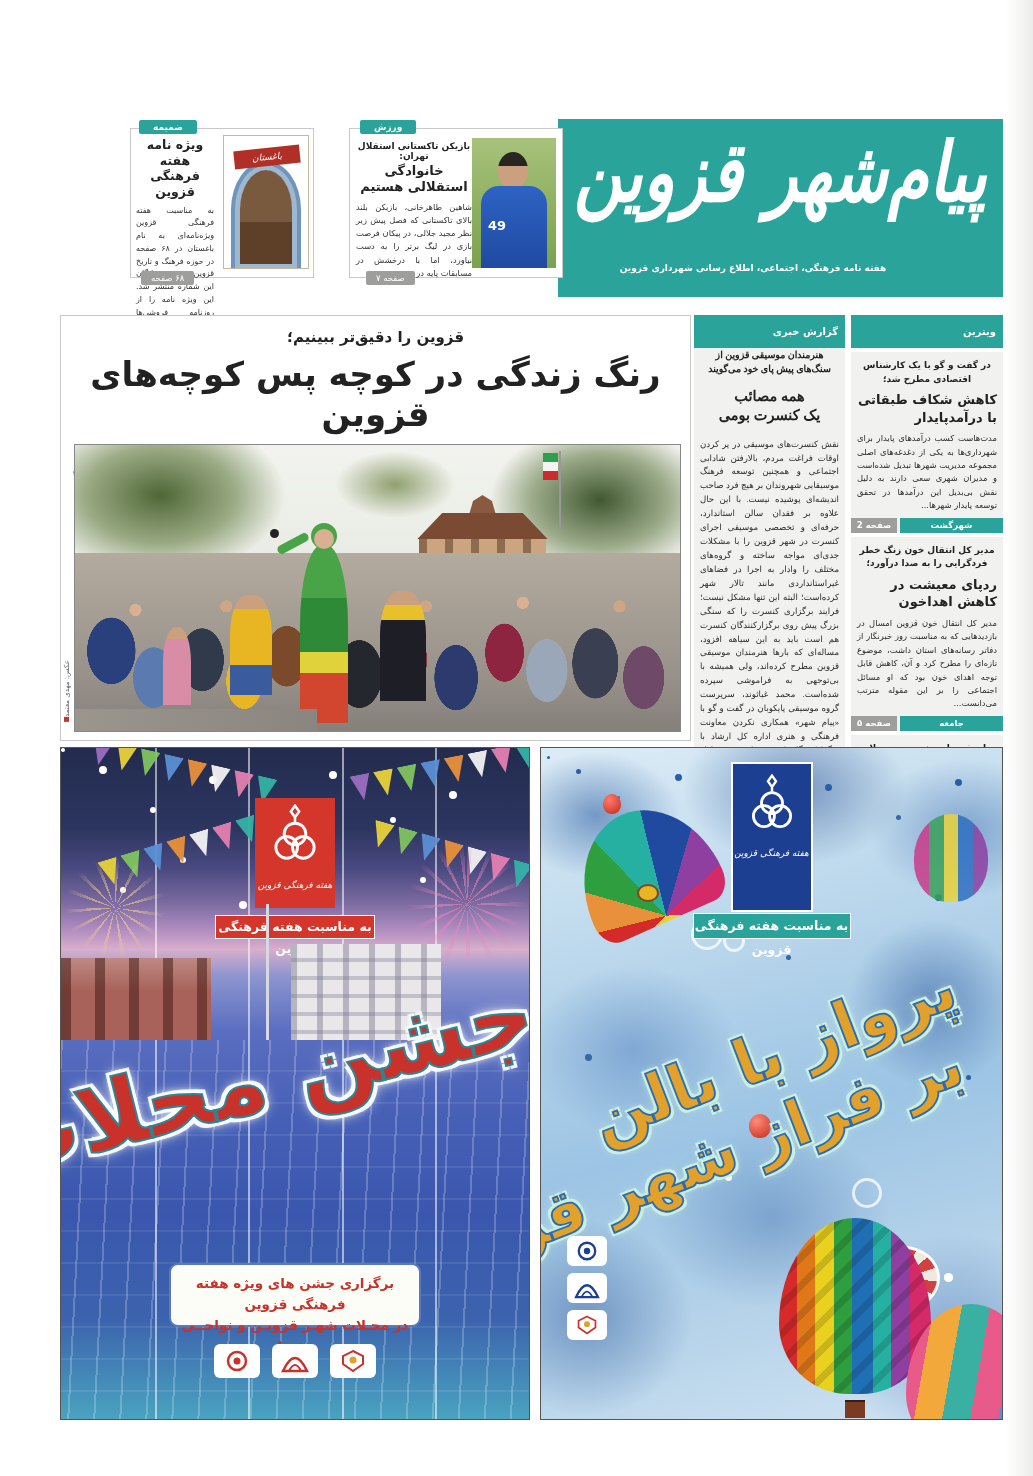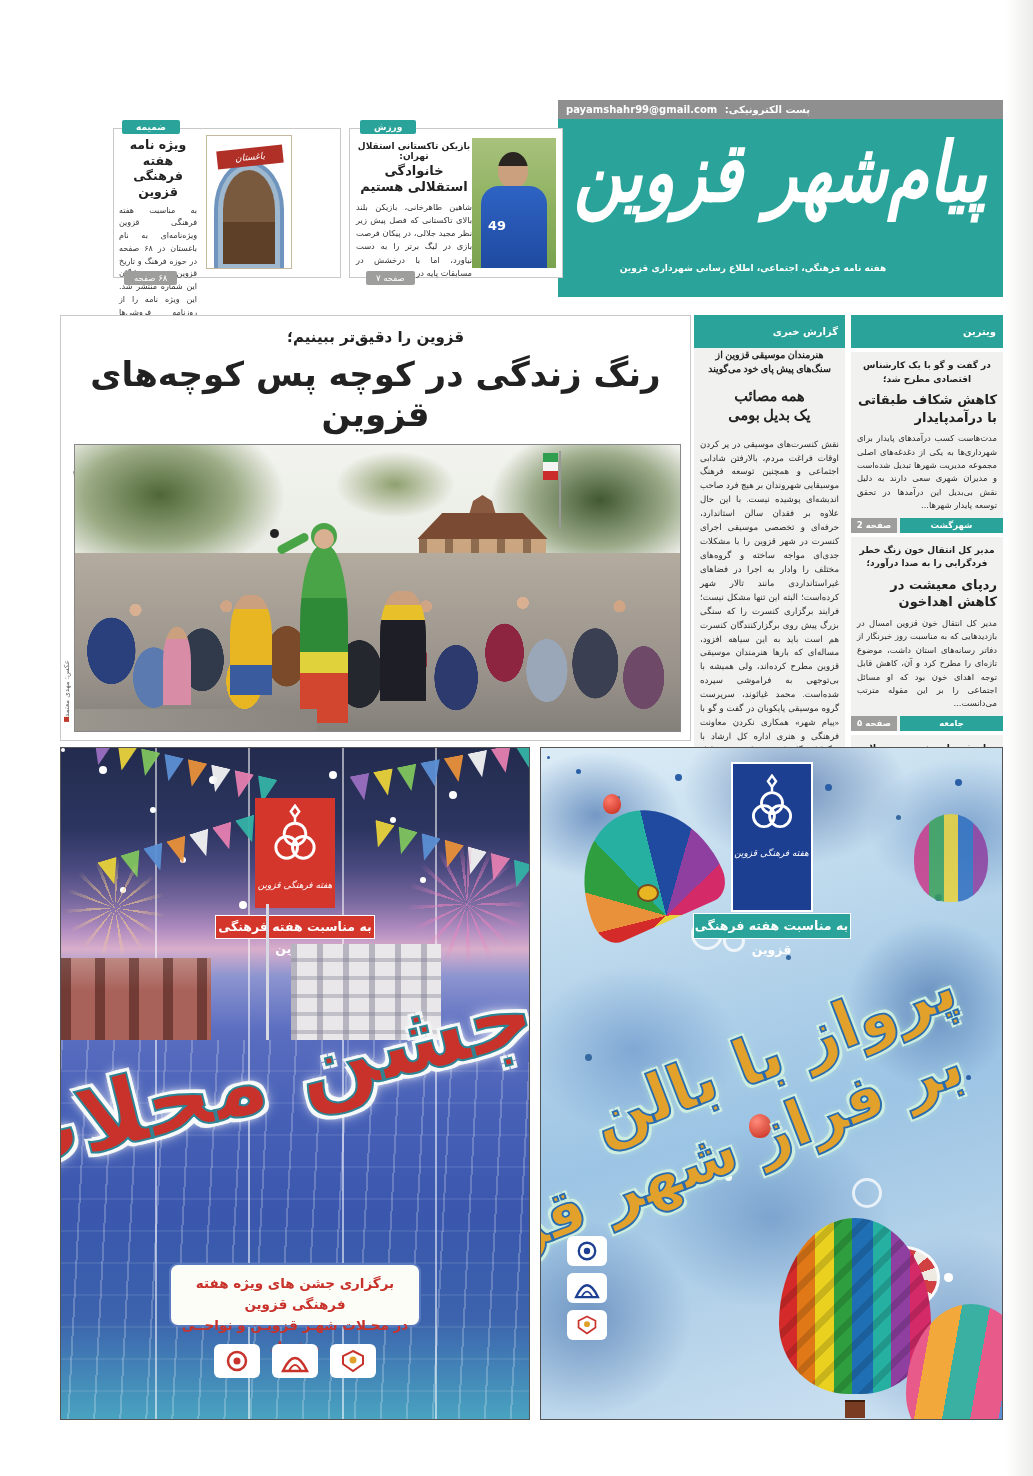--- a/index.html
+++ b/index.html
@@ -14,21 +14,21 @@
   .mh-teal{left:558px;top:119px;width:445px;height:178px;background:var(--teal);overflow:hidden;}
   .mh-logo{position:absolute;top:6px;left:0;width:100%;text-align:center;color:#fff;
      font-size:66px;font-weight:bold;font-style:italic;transform:scaleY(1.25);transform-origin:top;
      letter-spacing:-2px;white-space:nowrap;}
   .mh-tagline{position:absolute;bottom:24px;left:30px;width:330px;text-align:center;color:#fff;font-size:9px;font-weight:bold;}
   .mh-issue{position:absolute;bottom:8px;left:10px;width:390px;text-align:center;color:#fff;font-size:8.3px;}
 
   
   .pbox{background:#fff;border:1px solid #c9c9c9;}
   .pbox-sport{left:349px;top:128px;width:212px;height:148px;}
-  .pbox-supp{left:113px;top:128px;width:182px;height:148px;padding-left:44px;}
+  .pbox-supp{left:130px;top:128px;width:182px;height:148px;}
   .ptag{position:absolute;top:-9px;background:var(--teal);color:#fff;font-size:9px;font-weight:bold;
      padding:2px 14px;border-radius:2px;}
   .ptag-bottom{position:absolute;bottom:-8px;background:var(--gray-tag);color:#fff;font-size:8.5px;
      padding:2px 10px;border-radius:2px;}
   .p-kicker{font-size:9px;font-weight:bold;text-align:center;margin:4px 0 2px;}
   .p-title{font-size:13px;font-weight:bold;text-align:center;line-height:1.25;}
   .p-body{font-size:8.3px;text-align:justify;line-height:1.6;color:#333;margin-top:5px;}
   .p-textcol{position:absolute;top:8px;right:auto;}
   .sport-text{left:6px;width:116px;}
   .supp-text{left:5px;width:78px;}
@@ -228,24 +228,20 @@
   .rchip{width:40px;height:30px;background:#fff;border-radius:6px;display:flex;align-items:center;justify-content:center;}
   .swirl{position:absolute;border:3px solid rgba(255,255,255,.75);border-radius:50%;}
 
   .scan-edge-r{left:1006px;top:0;width:27px;height:1476px;background:linear-gradient(90deg,#fff,#ececea);}
 </style>
 </head>
 <body>
 
 <div class="page">
 
-  <div class="abs mh-emailbar">
-    <span>پست الکترونیکی:</span>
-    <span style="direction:ltr;unicode-bidi:embed;margin-right:4px;">payamshahr99@gmail.com</span>
-  </div>
   <div class="abs mh-teal">
     <div class="mh-logo">پیام‌شهر قزوین</div>
     <div class="mh-tagline">هفته نامه فرهنگی، اجتماعی، اطلاع رسانی شهرداری قزوین</div>
   </div>
 
   <div class="abs pbox pbox-sport">
     <div class="ptag" style="left:10px;">ورزش</div>
     <div class="p-textcol sport-text">
       <div class="p-kicker">بازیکن تاکستانی استقلال تهران:</div>
       <div class="p-title">خانوادگی استقلالی هستیم</div>
@@ -302,21 +298,21 @@
     </div>
     <div class="lead-credit">عکس: مهدی معتمد</div>
   </div>
 
   <div class="abs rep-col">
     <div class="sec-bar">گزارش خبری</div>
     <div class="rep-body-wrap">
       <div class="rep-kicker">هنرمندان موسیقی قزوین از سنگ‌های پیش پای خود می‌گویند</div>
       <div class="rep-title">
         <div>همه مصائب</div>
-        <div>یک بدیل بومی</div>
+        <div>یک کنسرت بومی</div>
       </div>
       <div class="rep-text">نقش کنسرت‌های موسیقی در پر کردن اوقات فراغت مردم، بالارفتن شادابی اجتماعی و همچنین توسعه فرهنگ موسیقایی شهروندان بر هیچ فرد صاحب اندیشه‌ای پوشیده نیست. با این حال علاوه بر فقدان سالن استاندارد، حرفه‌ای و تخصصی موسیقی اجرای کنسرت در شهر قزوین را با مشکلات جدی‌ای مواجه ساخته و گروه‌های مختلف را وادار به اجرا در فضاهای غیراستانداردی مانند تالار شهر کرده‌است؛ البته این تنها مشکل نیست؛ فرایند برگزاری کنسرت را که سنگی بزرگ پیش روی برگزارکنندگان کنسرت هم است باید به این سیاهه افزود، مساله‌ای که بارها هنرمندان موسیقی قزوین مطرح کرده‌اند، ولی همیشه با بی‌توجهی به فراموشی سپرده شده‌است. محمد غیاثوند، سرپرست گروه موسیقی پایکوبان در گفت و گو با «پیام شهر» همکاری نکردن معاونت فرهنگی و هنری اداره کل ارشاد با برگزارکنندگان کنسرت‌های بومی را از مشکلات اهالی موسیقی قزوین می‌داند و عنوان می‌کند: معاونت یادشده، نه تنها از گروه‌های کنسرت‌گذار بومی حمایت نمی‌کند، بلکه به بهانه‌های مختلف چوب لای چرخ آن‌ها می‌گذارد. ...</div>
       <div class="rep-pageref">صفحه ۸</div>
     </div>
   </div>
 
   <div class="abs vit-col">
     <div class="sec-bar">ویترین</div>
 
     <div class="v-article">

